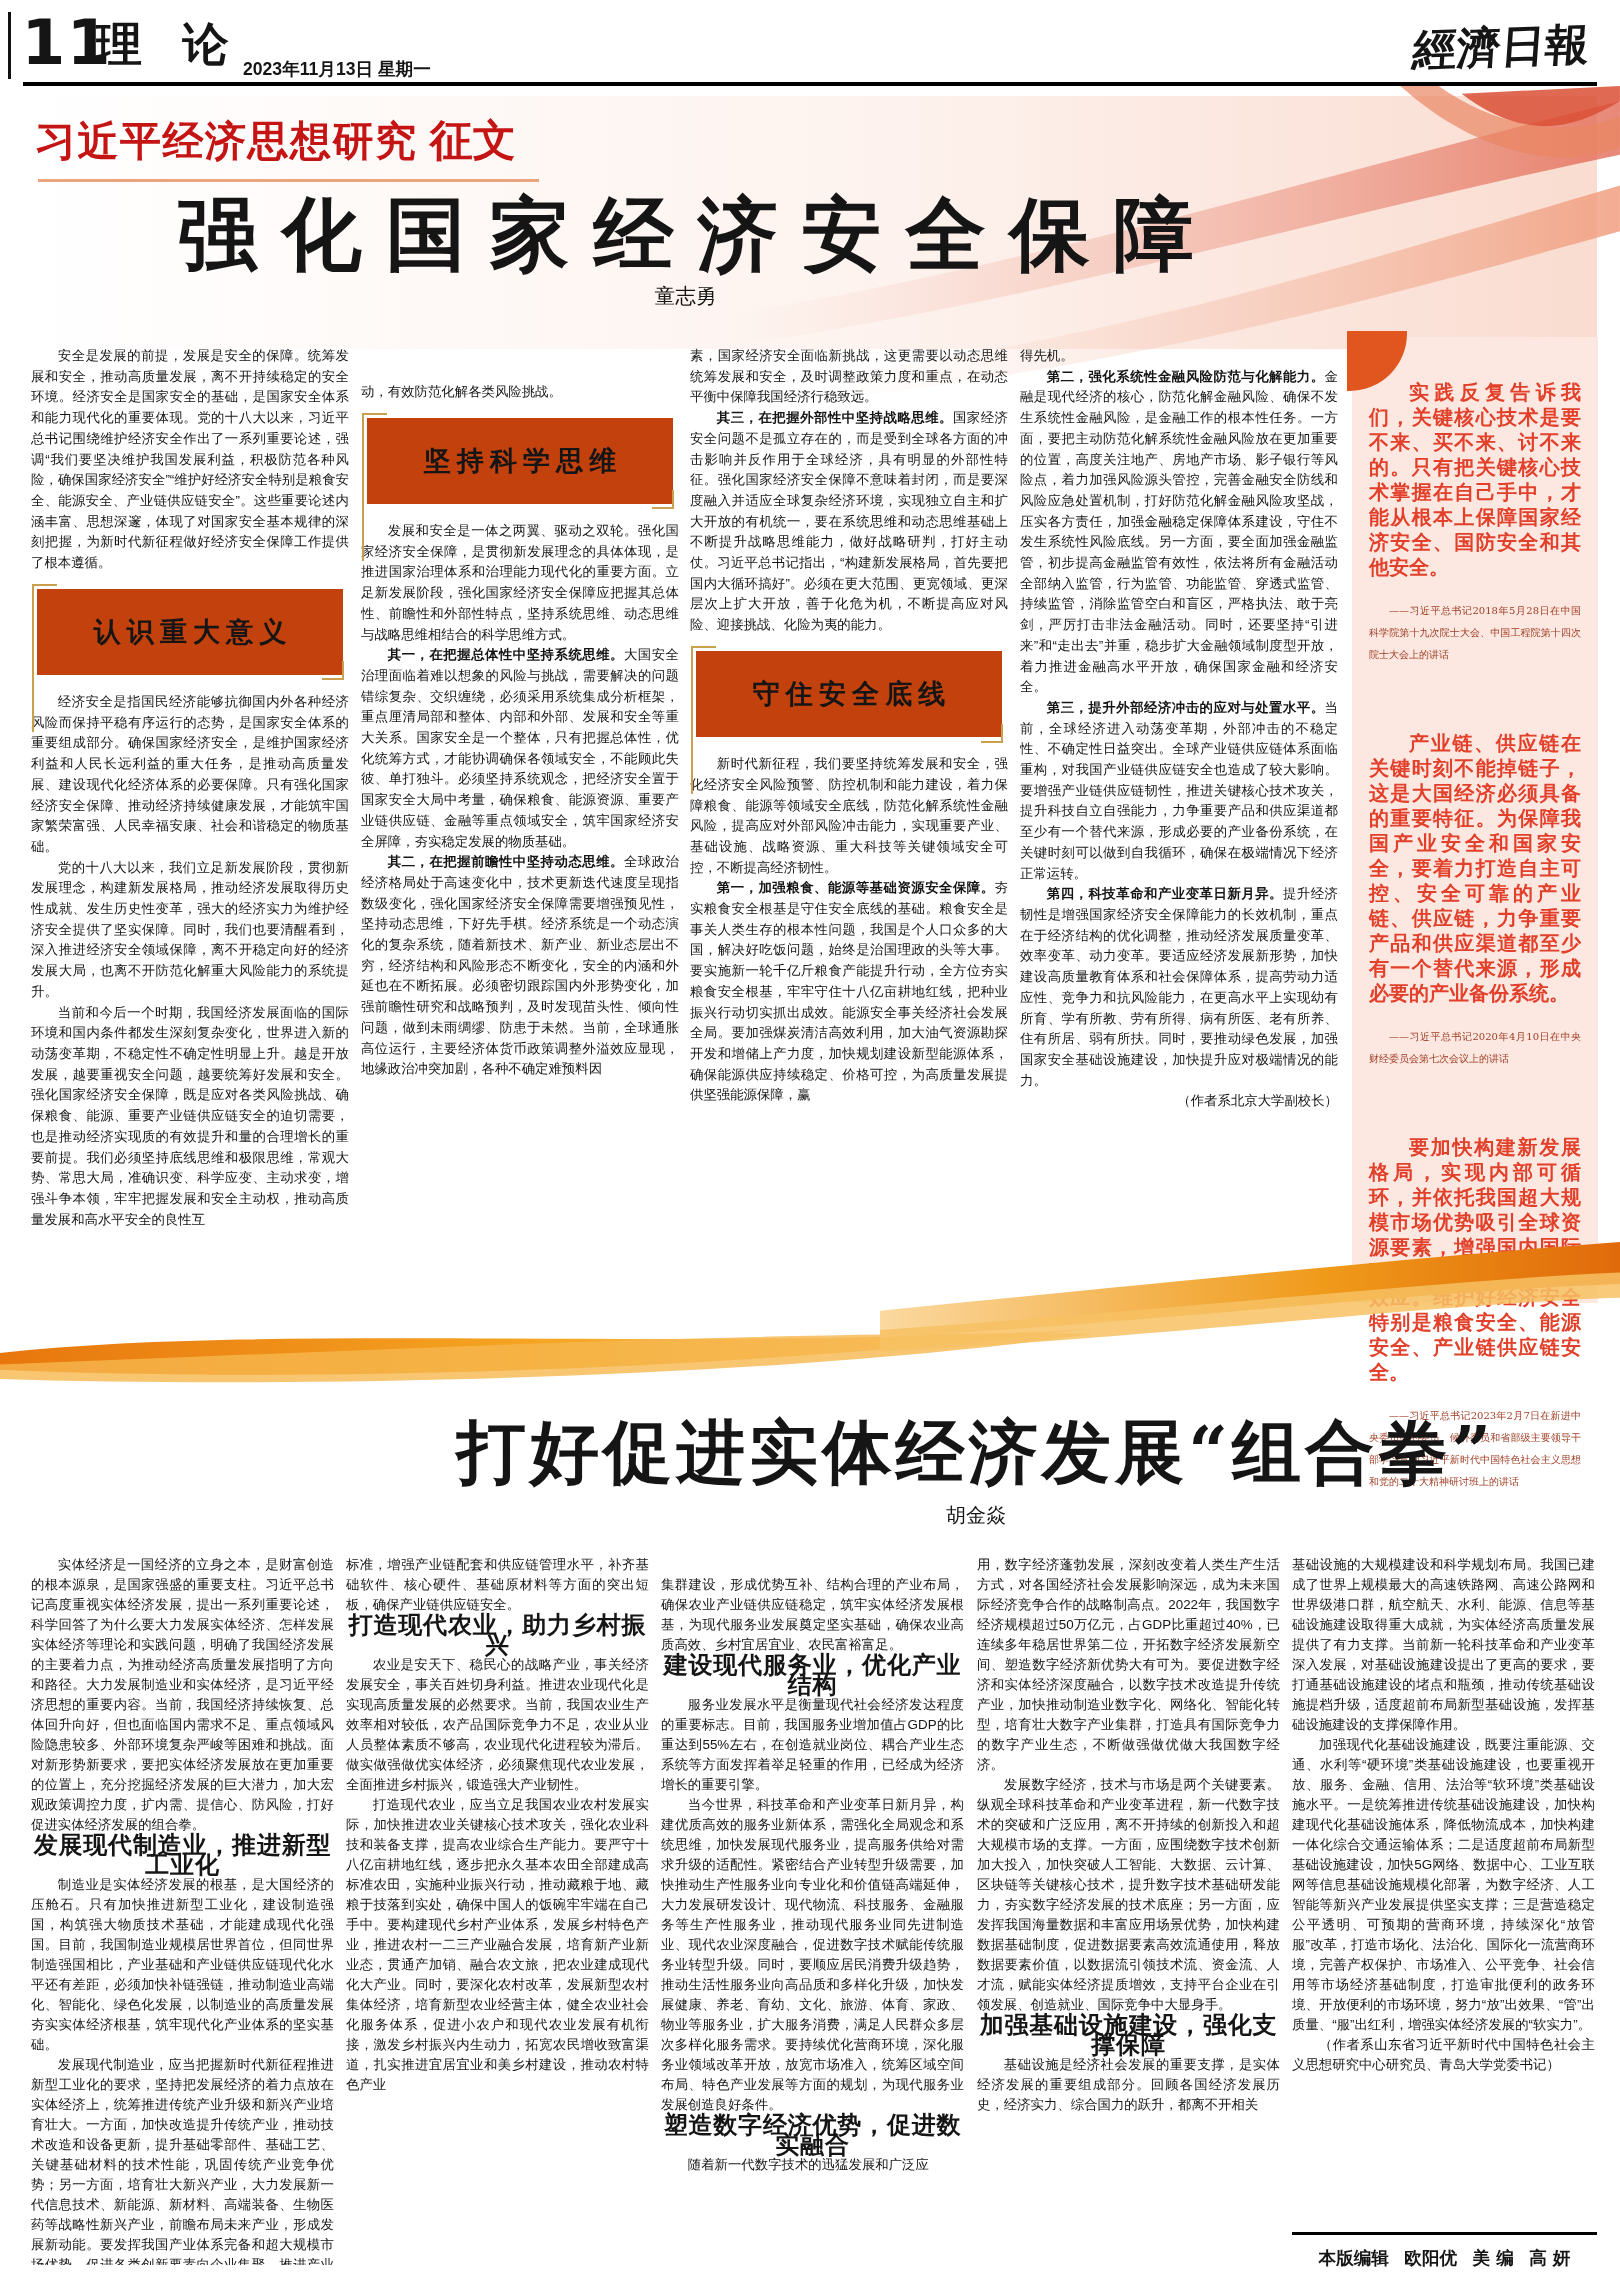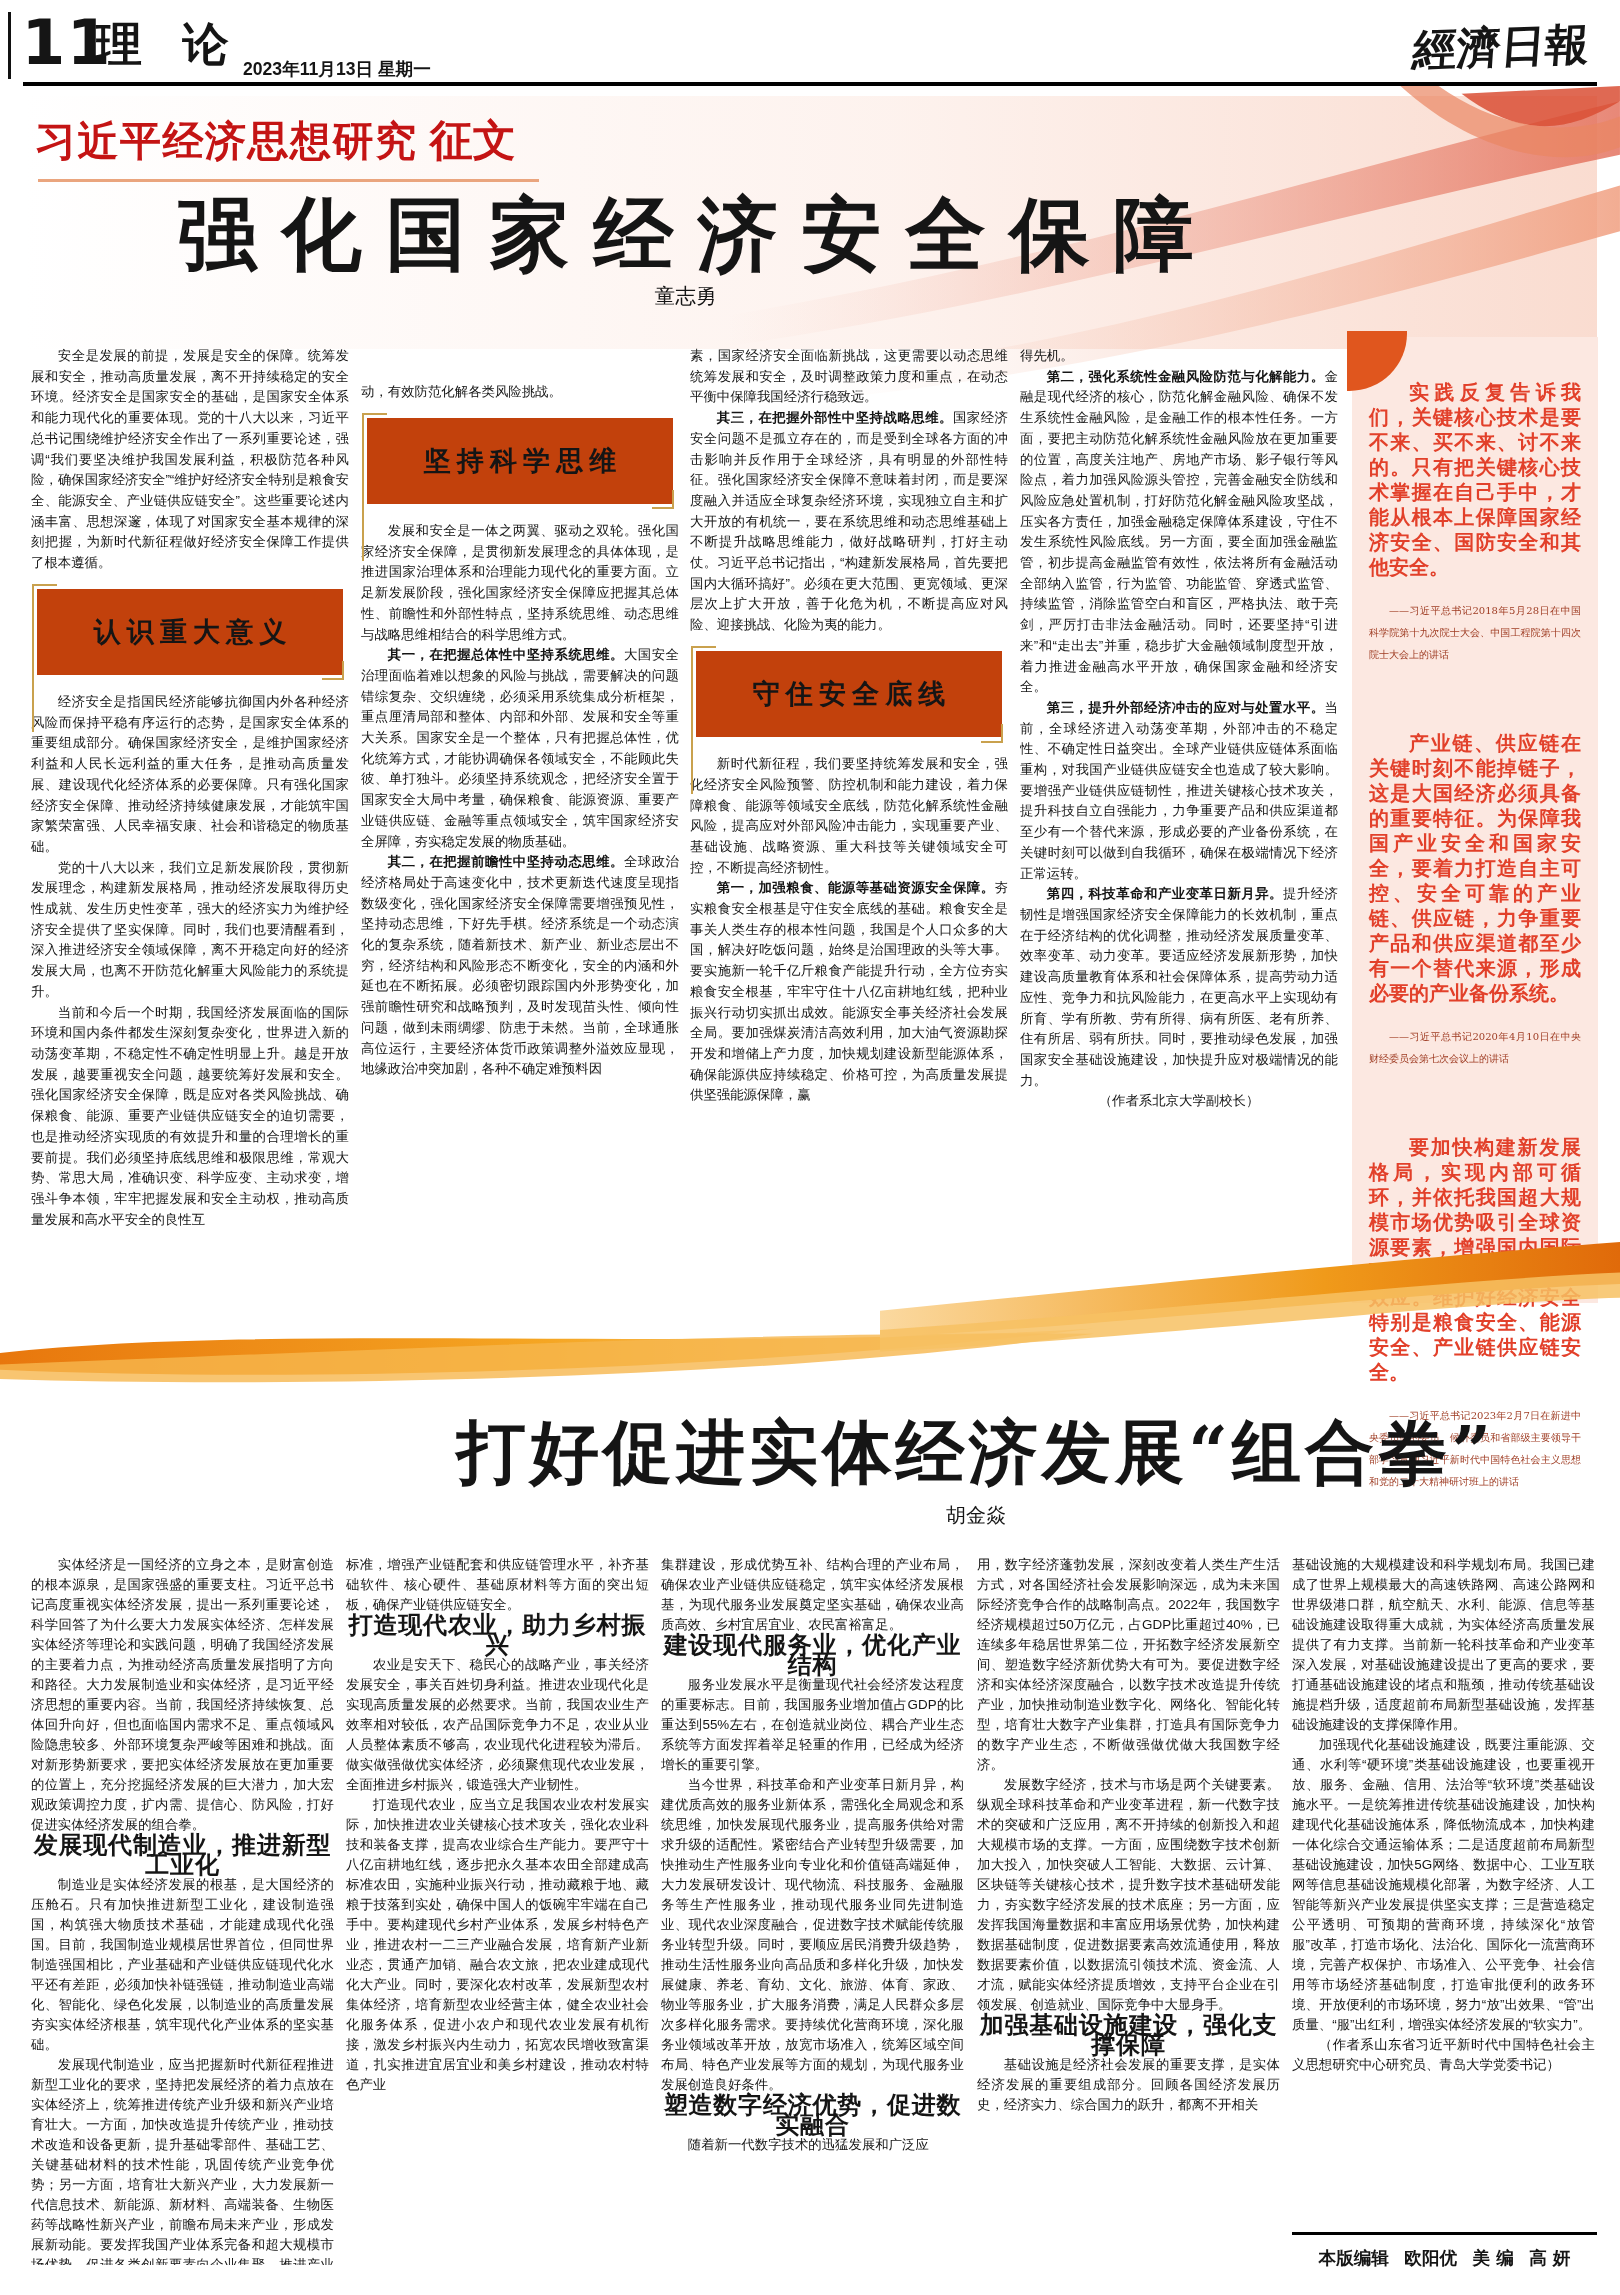--- a/index.html
+++ b/index.html
@@ -41,21 +41,21 @@
   .para{text-indent:2em;}
   .cont{text-indent:0;}
   .col b{font-weight:800;}
   .sec-box{position:relative;margin:15.3px 6.1px 17px;background:#c2410c;height:86px;
     display:flex;align-items:center;justify-content:center;
     font-size:27px;font-weight:800;letter-spacing:6.1px;text-indent:6.1px;}
   .sec-box::before{content:"";position:absolute;left:-5.4px;top:-5.4px;width:23px;height:170%;
     border-left:2.3px solid #c9a14e;border-top:2.3px solid #c9a14e;}
   .sec-box::after{content:"";position:absolute;right:-1.5px;bottom:-5.4px;width:20px;height:17px;
     border-right:2.3px solid #c9a14e;border-bottom:2.3px solid #c9a14e;}
-  .attr1{text-align:center;font-family:"DejaVu Serif","Liberation Serif",serif;margin-top:3.1px;}
+  .attr1{text-align:right;font-family:"DejaVu Serif","Liberation Serif",serif;margin-top:3.1px;}
 
   
   .sidebar{position:absolute;left:1352px;top:337px;width:246px;height:966px;background:#fce8e1;}
   .sidebar-fold{position:absolute;left:-4.6px;top:-6.1px;width:60px;height:60px;background:#e0561e;
     border-radius:0 0 96% 0;}
   .quote{color:#e2402a;font-weight:700;font-size:20px;line-height:25px;text-align:justify;
     text-indent:2em;padding:0 17px;}
   .q1{margin-top:43px;}
   .qsrc{color:#9e3b22;font-size:10px;line-height:22px;text-align:justify;text-indent:2em;
     padding:0 17px;margin-top:12.2px;font-family:"DejaVu Serif","Liberation Serif",serif;font-weight:400;}
@@ -188,21 +188,21 @@
   <p class="para">发展现代制造业，应当把握新时代新征程推进新型工业化的要求，坚持把发展经济的着力点放在实体经济上，统筹推进传统产业升级和新兴产业培育壮大。一方面，加快改造提升传统产业，推动技术改造和设备更新，提升基础零部件、基础工艺、关键基础材料的技术性能，巩固传统产业竞争优势；另一方面，培育壮大新兴产业，大力发展新一代信息技术、新能源、新材料、高端装备、生物医药等战略性新兴产业，前瞻布局未来产业，形成发展新动能。要发挥我国产业体系完备和超大规模市场优势，促进各类创新要素向企业集聚，推进产业智能化、绿色化、融合化发展。要对标国际先进质量</p>
 </div>
 
 <div class="col2" style="left:346px;">
   <p class="cont">标准，增强产业链配套和供应链管理水平，补齐基础软件、核心硬件、基础原材料等方面的突出短板，确保产业链供应链安全。</p>
   <p class="sub-head">打造现代农业，助力乡村振兴</p>
   <p class="para">农业是安天下、稳民心的战略产业，事关经济发展安全，事关百姓切身利益。推进农业现代化是实现高质量发展的必然要求。当前，我国农业生产效率相对较低，农产品国际竞争力不足，农业从业人员整体素质不够高，农业现代化进程较为滞后。做实做强做优实体经济，必须聚焦现代农业发展，全面推进乡村振兴，锻造强大产业韧性。</p>
   <p class="para">打造现代农业，应当立足我国农业农村发展实际，加快推进农业关键核心技术攻关，强化农业科技和装备支撑，提高农业综合生产能力。要严守十八亿亩耕地红线，逐步把永久基本农田全部建成高标准农田，实施种业振兴行动，推动藏粮于地、藏粮于技落到实处，确保中国人的饭碗牢牢端在自己手中。要构建现代乡村产业体系，发展乡村特色产业，推进农村一二三产业融合发展，培育新产业新业态，贯通产加销、融合农文旅，把农业建成现代化大产业。同时，要深化农村改革，发展新型农村集体经济，培育新型农业经营主体，健全农业社会化服务体系，促进小农户和现代农业发展有机衔接，激发乡村振兴内生动力，拓宽农民增收致富渠道，扎实推进宜居宜业和美乡村建设，推动农村特色产业</p>
 </div>
 
-<div class="col2" style="left:661px;">
+<div class="col2" style="left:661px;margin-top:20px;">
   <p class="cont">集群建设，形成优势互补、结构合理的产业布局，确保农业产业链供应链稳定，筑牢实体经济发展根基，为现代服务业发展奠定坚实基础，确保农业高质高效、乡村宜居宜业、农民富裕富足。</p>
   <p class="sub-head">建设现代服务业，优化产业结构</p>
   <p class="para">服务业发展水平是衡量现代社会经济发达程度的重要标志。目前，我国服务业增加值占GDP的比重达到55%左右，在创造就业岗位、耦合产业生态系统等方面发挥着举足轻重的作用，已经成为经济增长的重要引擎。</p>
   <p class="para">当今世界，科技革命和产业变革日新月异，构建优质高效的服务业新体系，需强化全局观念和系统思维，加快发展现代服务业，提高服务供给对需求升级的适配性。紧密结合产业转型升级需要，加快推动生产性服务业向专业化和价值链高端延伸，大力发展研发设计、现代物流、科技服务、金融服务等生产性服务业，推动现代服务业同先进制造业、现代农业深度融合，促进数字技术赋能传统服务业转型升级。同时，要顺应居民消费升级趋势，推动生活性服务业向高品质和多样化升级，加快发展健康、养老、育幼、文化、旅游、体育、家政、物业等服务业，扩大服务消费，满足人民群众多层次多样化服务需求。要持续优化营商环境，深化服务业领域改革开放，放宽市场准入，统筹区域空间布局、特色产业发展等方面的规划，为现代服务业发展创造良好条件。</p>
   <p class="sub-head">塑造数字经济优势，促进数实融合</p>
   <p class="para">随着新一代数字技术的迅猛发展和广泛应</p>
 </div>
 
 <div class="col2" style="left:977px;">
   <p class="cont">用，数字经济蓬勃发展，深刻改变着人类生产生活方式，对各国经济社会发展影响深远，成为未来国际经济竞争合作的战略制高点。2022年，我国数字经济规模超过50万亿元，占GDP比重超过40%，已连续多年稳居世界第二位，开拓数字经济发展新空间、塑造数字经济新优势大有可为。要促进数字经济和实体经济深度融合，以数字技术改造提升传统产业，加快推动制造业数字化、网络化、智能化转型，培育壮大数字产业集群，打造具有国际竞争力的数字产业生态，不断做强做优做大我国数字经济。</p>

